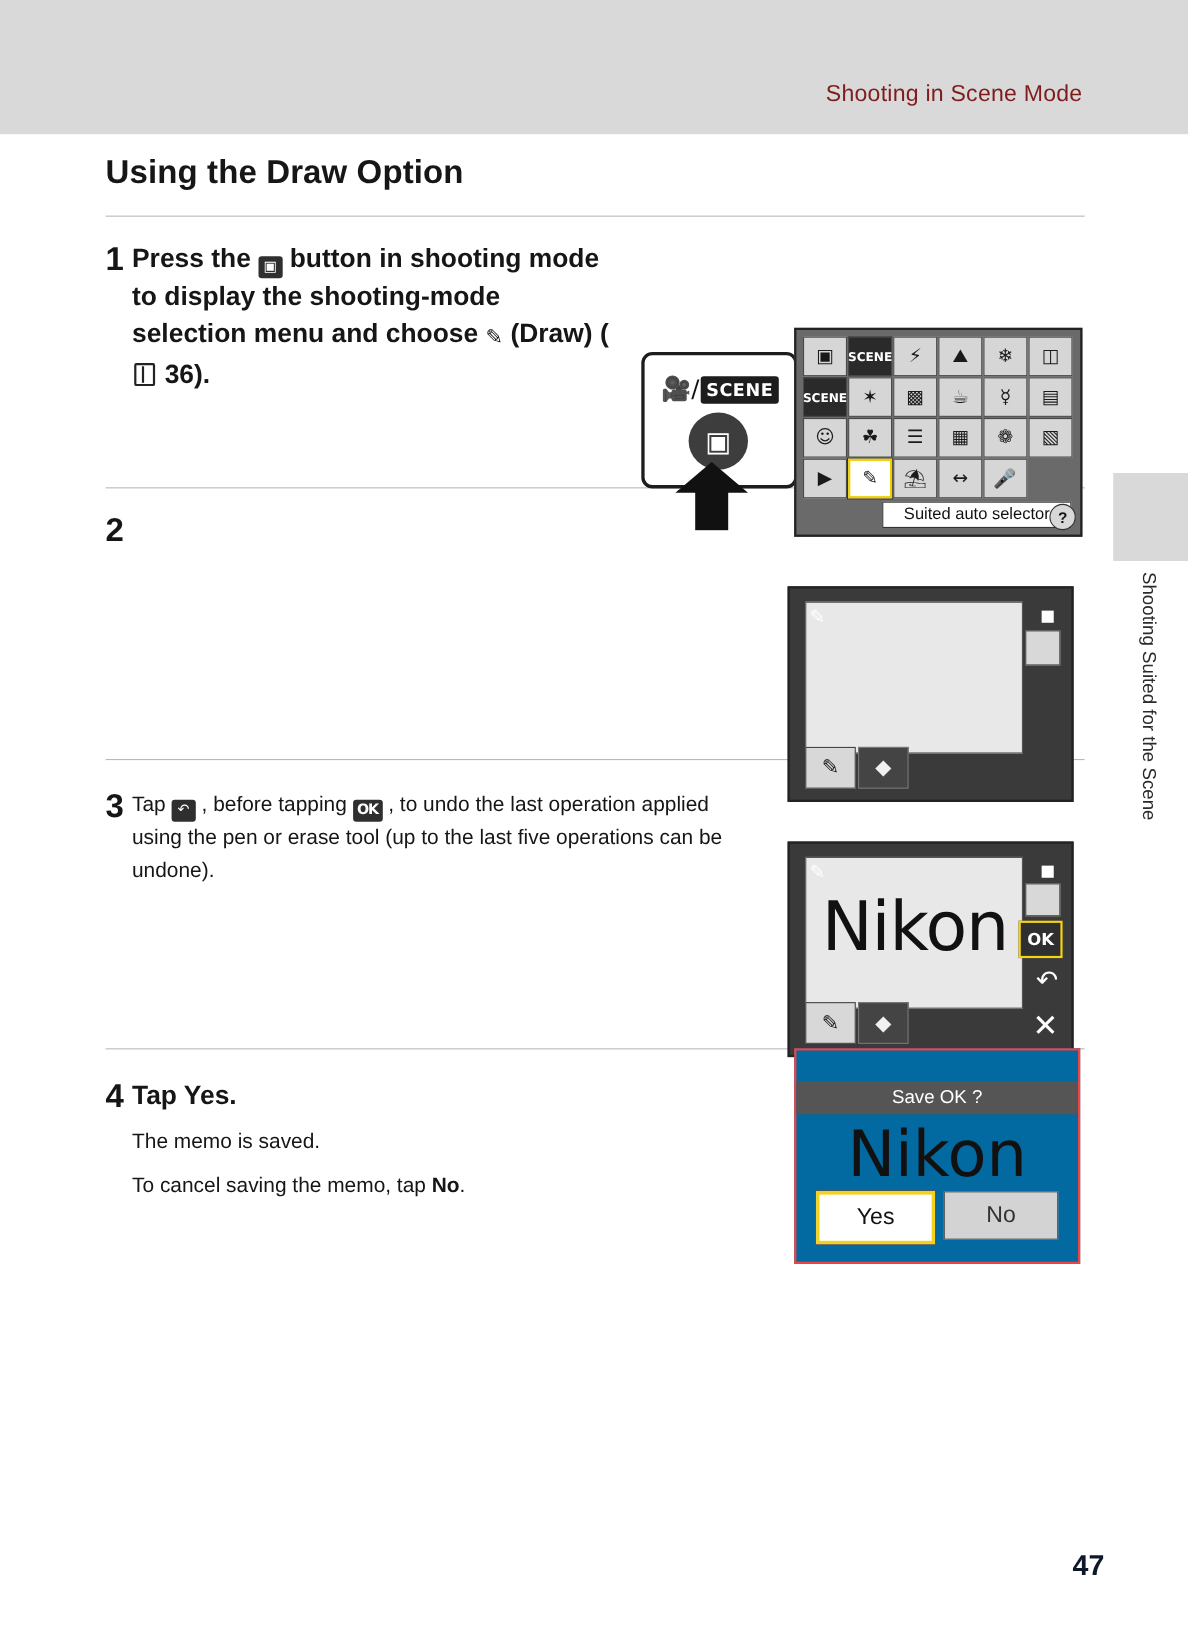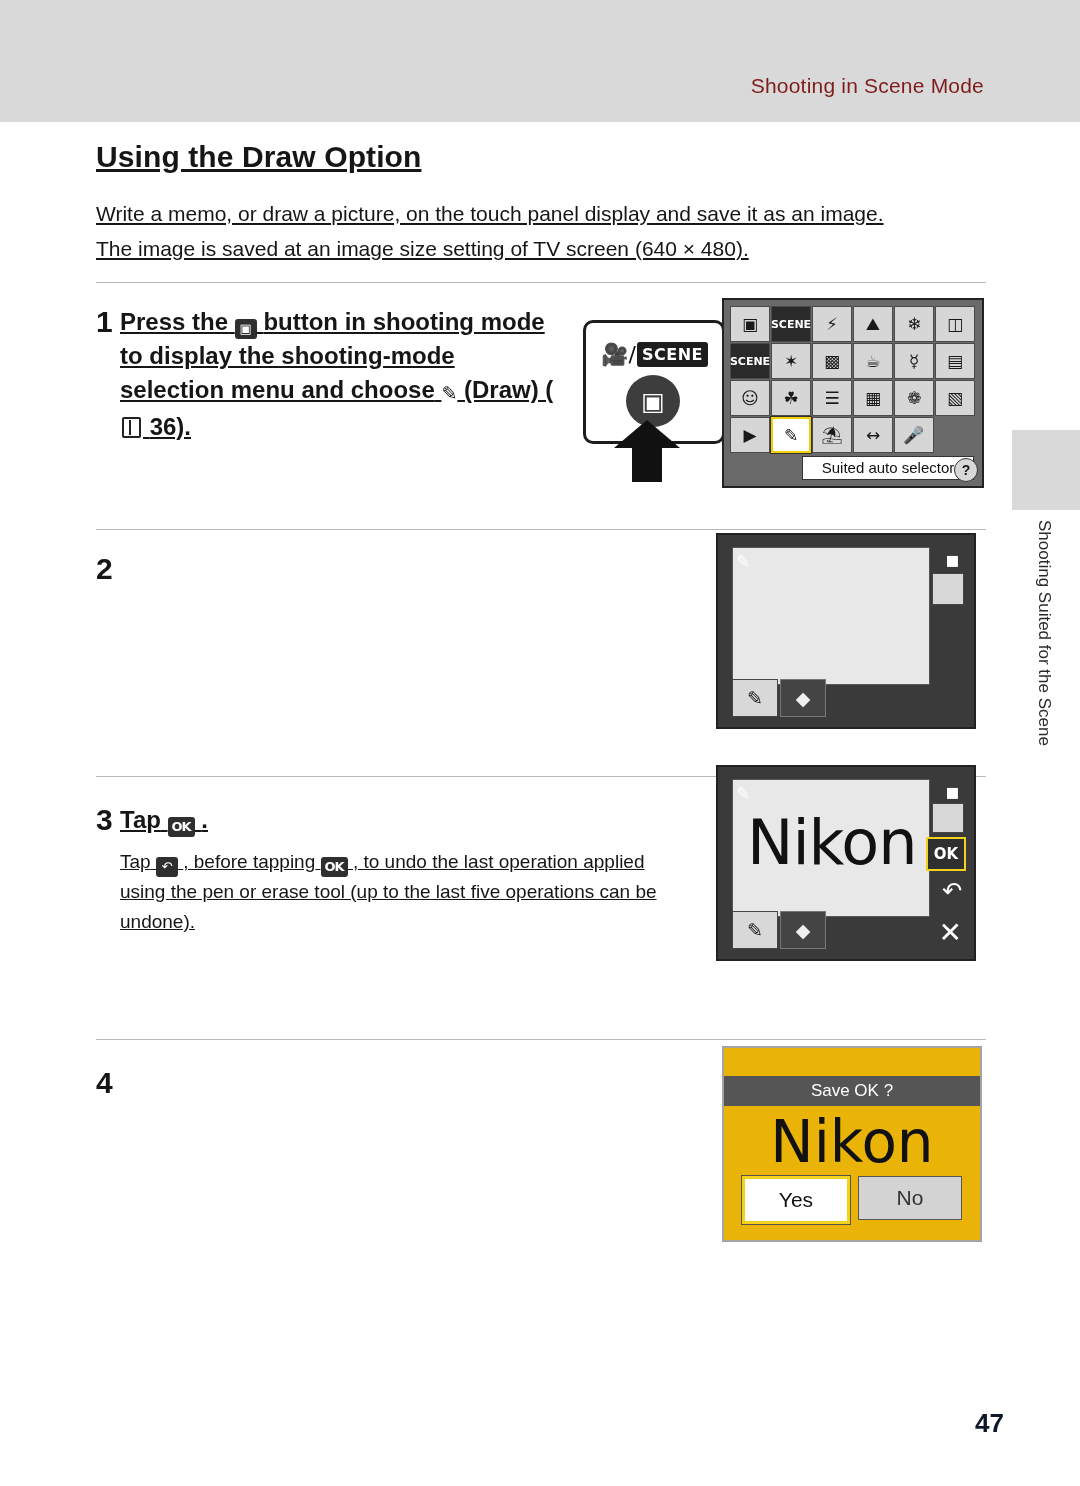--- a/index.html
+++ b/index.html
@@ -54,21 +54,20 @@
     transform: rotate(90deg) translate(0, -46px);
     white-space: nowrap;
   }
 
   
   .content {
     position: absolute;
     left: 96px;
     top: 128px;
     width: 890px;
-    text-decoration: underline;
   }
   h1.page-title {
     font-size: 30px;
     font-weight: bold;
     margin: 12px 0 22px 0;
     letter-spacing: 0.1px;
   }
   .intro {
     font-size: 21px;
     line-height: 35px;
@@ -308,24 +307,24 @@
   .nikon-script {
     font-family: "DejaVu Sans", sans-serif;
     font-size: 62px;
     color: #111;
     letter-spacing: -1px;
   }
 
   
   .dlg {
     position: absolute;
-    left: 722px; top: 1046px;
+    left: 722px; top: 953px;
     width: 256px; height: 192px;
-    background: #eab308;
-    border: 2px solid #a3a3a3;
+    background: #0369a1;
+    border: 2px solid #ef4444;
   }
   .dlg .titlebar {
     position: absolute;
     left: 0; top: 28px;
     width: 100%;
     height: 30px;
     background: #555;
     color: #fff;
     font-size: 17px;
     display: flex; align-items: center; justify-content: center;
@@ -379,21 +378,20 @@
 <div class="header-band"></div>
 <div class="header-title">Shooting in Scene Mode</div>
 
 <div class="side-tab"></div>
 <div class="side-tab-text">Shooting Suited for the Scene</div>
 
 <div class="content">
 
   <h1 class="page-title">Using the Draw Option</h1>
 
-  <p class="intro">Write a memo, or draw a picture, on the touch panel display and save it as an image. The image is saved at an image size setting of TV screen (640 × 480).</p>
 
   <hr class="rule">
 
   <div class="step" style="margin-top:22px; height:210px;">
     <div class="step-num">1</div>
     <div class="step-body" style="width:440px;">
       <div class="step-head">
         <span>Press the</span>
         <span class="ibtn">▣</span>
         <span>button in shooting mode to display the shooting-mode selection menu and choose</span>
@@ -411,39 +409,45 @@
     <div class="step-num">2</div>
     <div class="step-body">
     </div>
   </div>
 
   <hr class="rule">
 
   <div class="step" style="margin-top:26px; height:222px;">
     <div class="step-num">3</div>
     <div class="step-body">
-      <div class="step-head">
-        <span>Tap</span>
-        <span class="ibtn ok">OK</span>
-        <span>.</span>
-      </div>
       <div class="step-sub">
         <span>Tap</span>
         <span class="ibtn">↶</span>
         <span>, before tapping</span>
         <span class="ibtn ok">OK</span>
         <span>, to undo the last operation applied using the pen or erase tool (up to the last five operations can be undone).</span>
       </div>
     </div>
   </div>
 
   <hr class="rule">
 
   <div class="step" style="margin-top:26px; height:170px;">
     <div class="step-num">4</div>
+    <div class="step-body">
+      <div class="step-head">
+        <span>Tap</span>
+        <span>Yes</span><span>.</span>
+      </div>
+      <div class="step-sub">The memo is saved.</div>
+      <div class="step-sub">
+        <span>To cancel saving the memo, tap</span>
+        <b>No</b><span>.</span>
+      </div>
+    </div>
   </div>
 
 </div>
 
 <div class="cam-btn">
   <div class="modebar">
     <div class="mode-left">🎥/</div>
     <div class="mode-right">SCENE</div>
   </div>
   <div class="circle">

